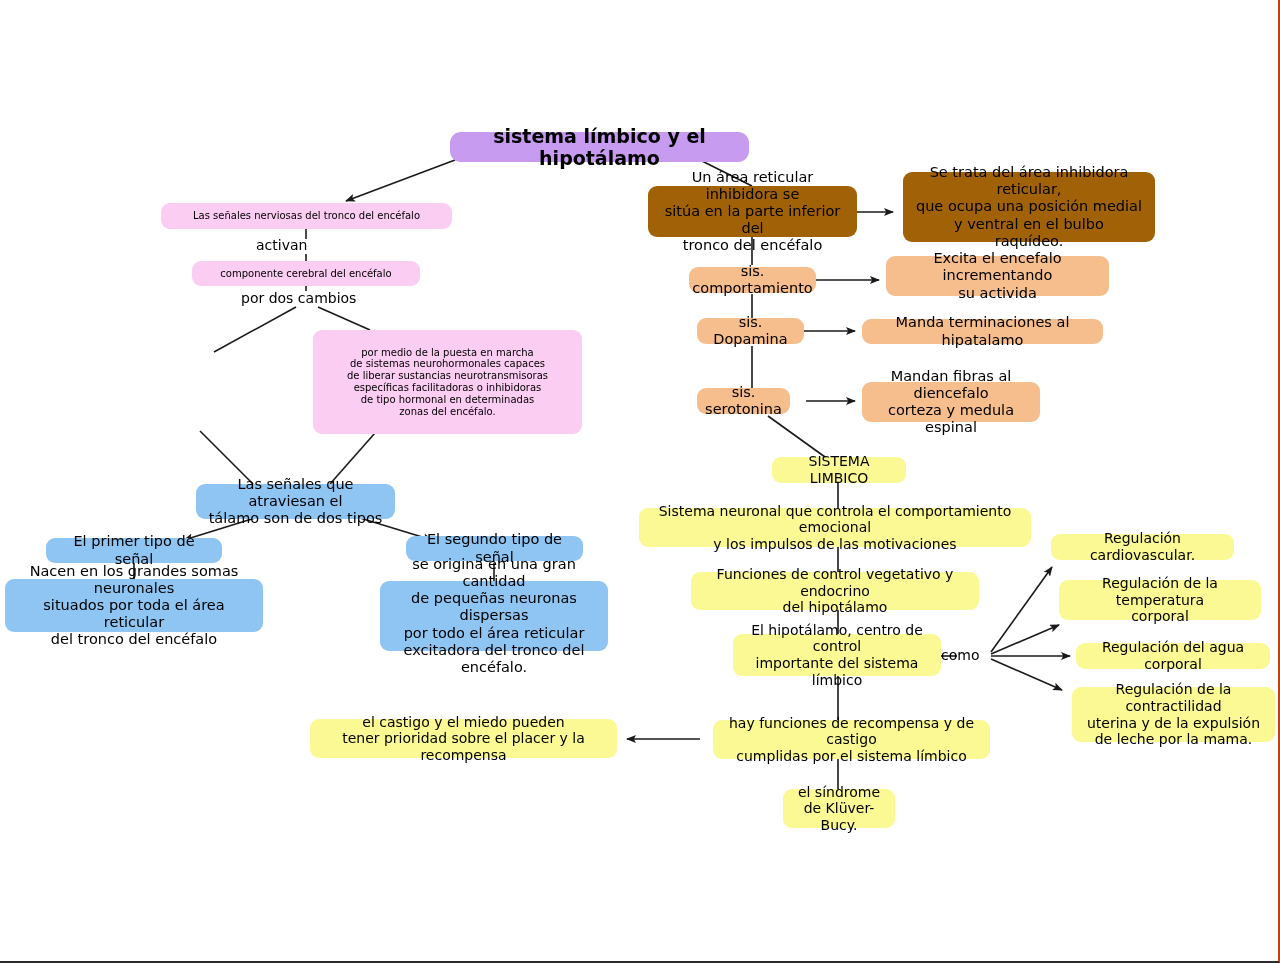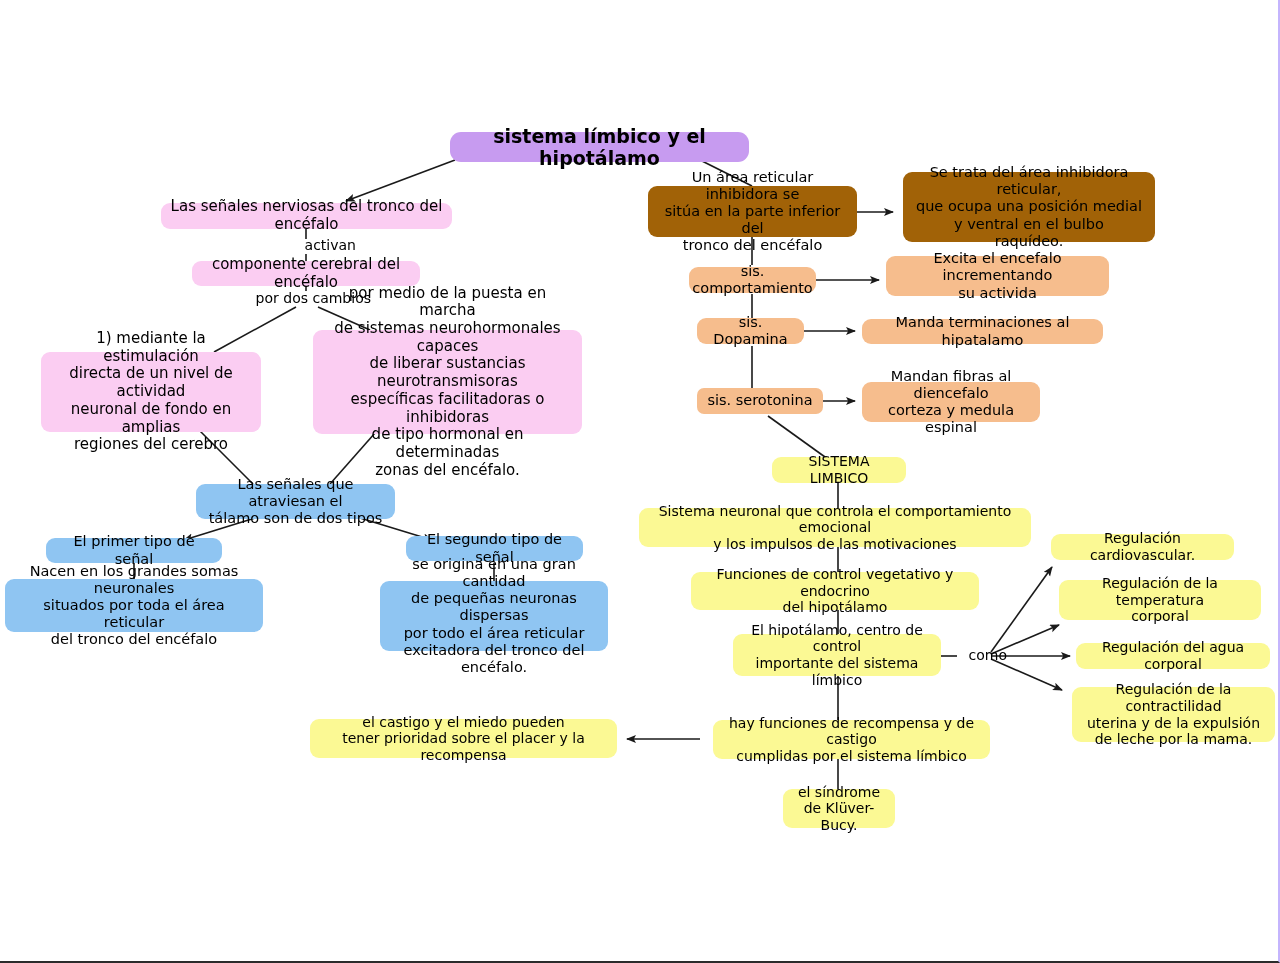--- a/index.html
+++ b/index.html
@@ -10,21 +10,21 @@
   body {
     font-family: "DejaVu Sans", sans-serif;
   }
   #canvas {
     position: relative;
     width: 1280px;
     height: 963px;
     background: #ffffff;
     overflow: hidden;
     box-sizing: border-box;
-    border-right: 2px solid #c4b5fd;
+    border-right: 2px solid #c2410c;
     border-bottom: 2px solid #2b2b2b;
   }
   #edges {
     position: absolute;
     left: 0;
     top: 0;
     width: 1280px;
     height: 963px;
     pointer-events: none;
   }
@@ -41,31 +41,31 @@
     padding: 4px 9px;
     white-space: pre-line;
     z-index: 2;
   }
   .n-title {
     background: #c79bf0;
     font-weight: bold;
     font-size: 19px;
     border-radius: 11px;
   }
-  .n-pink   { background: #fbcdf2; font-size: 15px; }
+  .n-pink   { background: #fbcdf2; font-size: 10px; }
   .n-blue   { background: #8fc5f2; font-size: 14.5px; }
   .n-green  { background: #a16207; font-size: 14.5px; }
   .n-orange { background: #f6bd8d; font-size: 14.5px; }
   .n-yellow { background: #fbf994; font-size: 14px; }
   .linklabel {
     position: absolute;
     background: transparent;
     font-size: 14px;
     color: #000;
-    text-align: right;
+    text-align: left;
     white-space: nowrap;
     z-index: 3;
   }
 </style>
 </head>
 <body>
 
 <div id="canvas">
 
   <svg id="edges" viewBox="0 0 1280 963">
@@ -130,24 +130,20 @@
       <line x1="838" y1="759" x2="838" y2="789"></line>
     </g>
   </svg>
 
   <div class="node n-title" style="left:450px; top:132px; width:299px; height:30px;">sistema límbico y el hipotálamo</div>
 
   <div class="node n-pink" style="left:161px; top:203px; width:291px; height:26px;">Las señales nerviosas del tronco del encéfalo</div>
 
   <div class="node n-pink" style="left:192px; top:261px; width:228px; height:25px;">componente cerebral del encéfalo</div>
 
-  <div class="node n-pink" style="left:41px; top:352px; width:220px; height:80px;">1) mediante la estimulación
-directa de un nivel de actividad
-neuronal de fondo en amplias
-regiones del cerebro</div>
 
   <div class="node n-pink" style="left:313px; top:330px; width:269px; height:104px;">por medio de la puesta en marcha
 de sistemas neurohormonales capaces
 de liberar sustancias neurotransmisoras
 específicas facilitadoras o inhibidoras
 de tipo hormonal en determinadas
 zonas del encéfalo.</div>
 
   <div class="node n-blue" style="left:196px; top:484px; width:199px; height:35px;">Las señales que atraviesan el
 tálamo son de dos tipos</div>
@@ -176,21 +172,21 @@
 
   <div class="node n-orange" style="left:689px; top:267px; width:127px; height:26px;">sis. comportamiento</div>
 
   <div class="node n-orange" style="left:886px; top:256px; width:223px; height:40px;">Excita el encefalo incrementando
 su activida</div>
 
   <div class="node n-orange" style="left:697px; top:318px; width:107px; height:26px;">sis. Dopamina</div>
 
   <div class="node n-orange" style="left:862px; top:319px; width:241px; height:25px;">Manda terminaciones al hipatalamo</div>
 
-  <div class="node n-orange" style="left:697px; top:388px; width:126px; height:26px;border-radius:7px;">sis. serotonina</div>
+  <div class="node n-orange" style="left:697px; top:388px; width:93px; height:26px;">sis. serotonina</div>
 
   <div class="node n-orange" style="left:862px; top:382px; width:178px; height:40px;">Mandan fibras al diencefalo
 corteza y medula espinal</div>
 
   <div class="node n-yellow" style="left:772px; top:457px; width:134px; height:26px;">SISTEMA LIMBICO</div>
 
   <div class="node n-yellow" style="left:639px; top:508px; width:392px; height:39px;">Sistema neuronal que controla el comportamiento emocional
 y los impulsos de las motivaciones</div>
 
   <div class="node n-yellow" style="left:691px; top:572px; width:288px; height:38px;">Funciones de control vegetativo y endocrino

